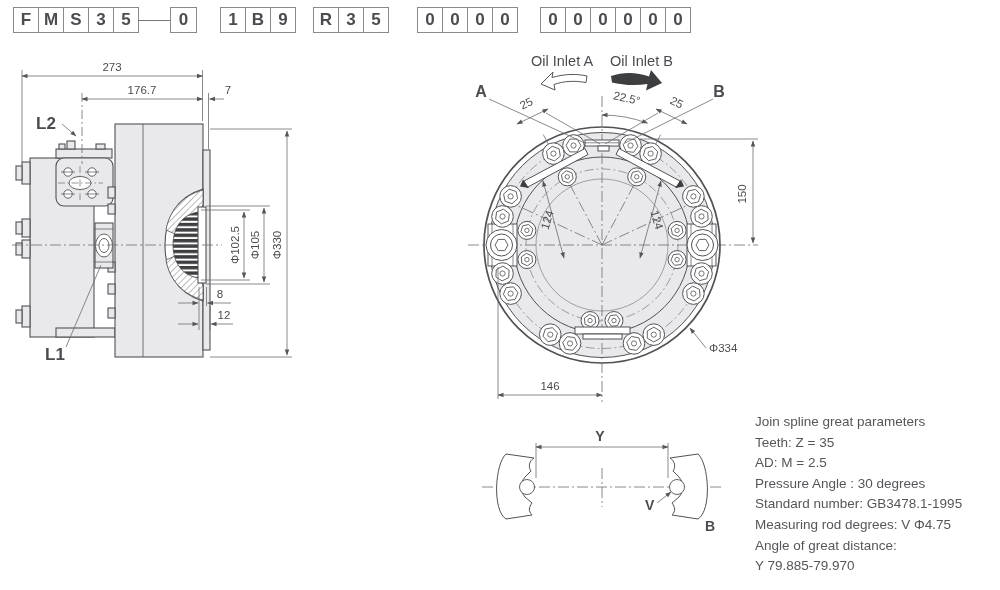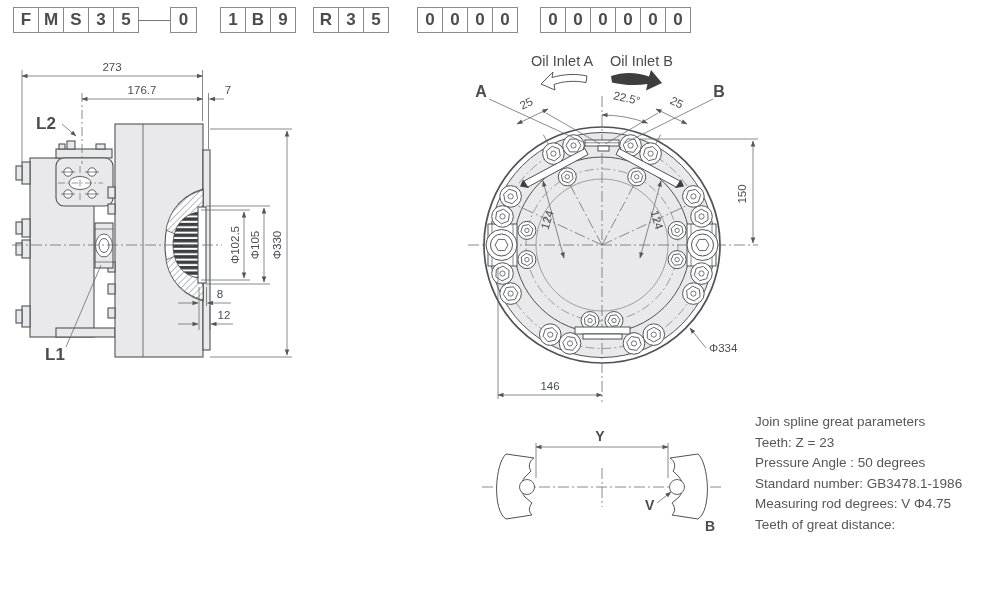--- a/index.html
+++ b/index.html
@@ -362,18 +362,20 @@
       <circle cx="677" cy="487" r="7.5" stroke-width="0.9"></circle>
     </g>
     <text class="smlbl" x="600" y="441" text-anchor="middle">Y</text>
     <text class="smlbl" x="645" y="510">V</text>
     <text class="smlbl" x="705" y="531">B</text>
   </g>
 </svg>
 
 <div class="params">
   <div>Join spline great parameters</div>
-  <div>Teeth:  Z = 23</div>
-  <div>Pressure Angle : 50 degrees</div>
-  <div>Standard number: GB3478.1-1986</div>
+  <div>Teeth:  Z = 35</div>
+  <div>AD: M = 2.5</div>
+  <div>Pressure Angle : 30 degrees</div>
+  <div>Standard number: GB3478.1-1995</div>
   <div>Measuring rod degrees: V Φ4.75</div>
-  <div>Teeth of great distance:</div>
+  <div>Angle of great distance:</div>
+  <div>Y 79.885-79.970</div>
 </div>
 
 </body></html>

